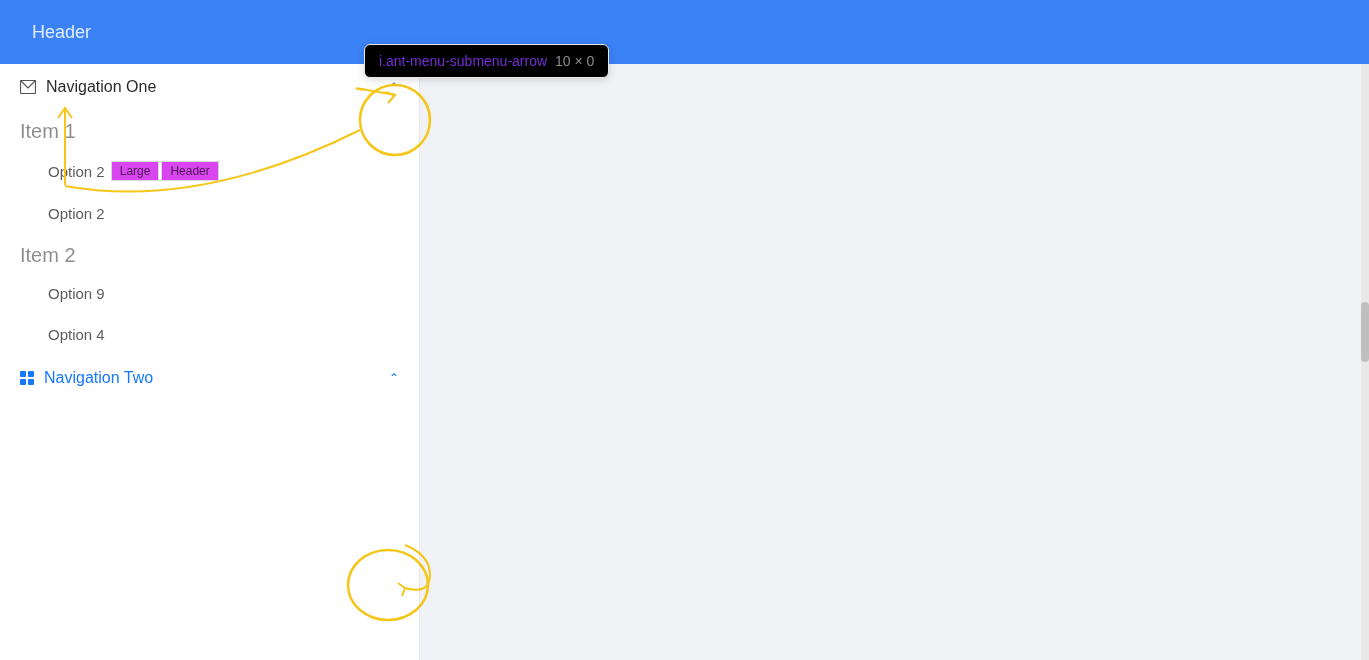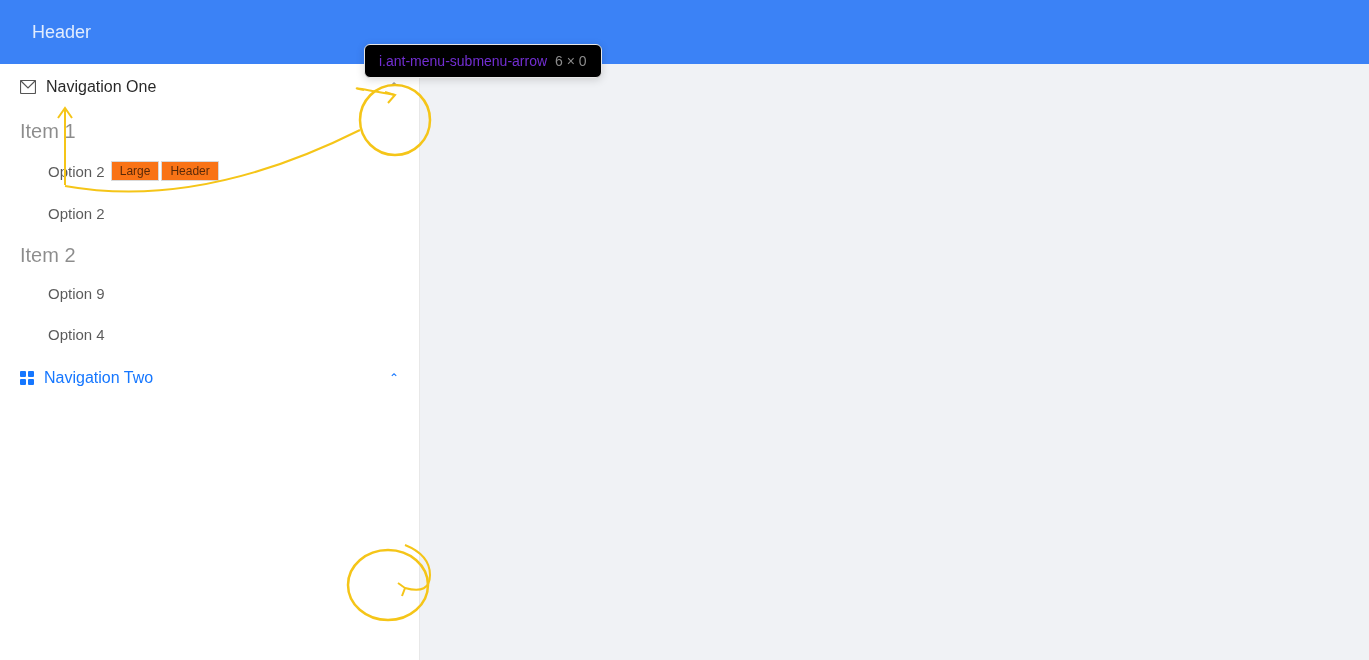--- a/index.html
+++ b/index.html
@@ -27,21 +27,20 @@
     }
 
     
     .main-layout {
       display: flex;
       position: absolute;
       top: 64px;
       left: 0;
       right: 0;
       bottom: 0;
-      flex-direction: column;
     }
 
     
     .sidebar {
       width: 420px;
       background: #fff;
       height: 100%;
       overflow-y: auto;
       border-right: 1px solid #e8e8e8;
       position: relative;
@@ -153,21 +152,21 @@
 
     
     .size-badge-row {
       display: flex;
       align-items: center;
     }
     .size-badge {
       border: 1px solid #d9d9d9;
       padding: 2px 8px;
       font-size: 12px;
-      background: #f97316;
+      background: #d946ef;
       margin-left: 2px;
     }
 
     
     .icon-grid {
       display: grid;
       grid-template-columns: 1fr 1fr;
       gap: 2px;
       width: 14px;
       height: 14px;
@@ -246,21 +245,21 @@
   <div class="content-area">
 
     <div class="scrollbar-track">
       <div class="scrollbar-thumb"></div>
     </div>
   </div>
 </div>
 
 <div class="tooltip-popup">
   <span class="tooltip-class">i.ant-menu-submenu-arrow</span>
-  <span class="tooltip-dims">6 × 0</span>
+  <span class="tooltip-dims">10 × 0</span>
 </div>
 
 <svg class="annotation-svg" xmlns="http://www.w3.org/2000/svg">
 
   <ellipse cx="395" cy="120" rx="35" ry="35" stroke="#f5c518" stroke-width="2.5" fill="none"></ellipse>
 
   <path d="M 364 90 Q 340 85 395 95" stroke="#f5c518" stroke-width="2" fill="none"></path>
 
   <polyline points="385,92 395,95 388,103" stroke="#f5c518" stroke-width="2" fill="none"></polyline>
 

